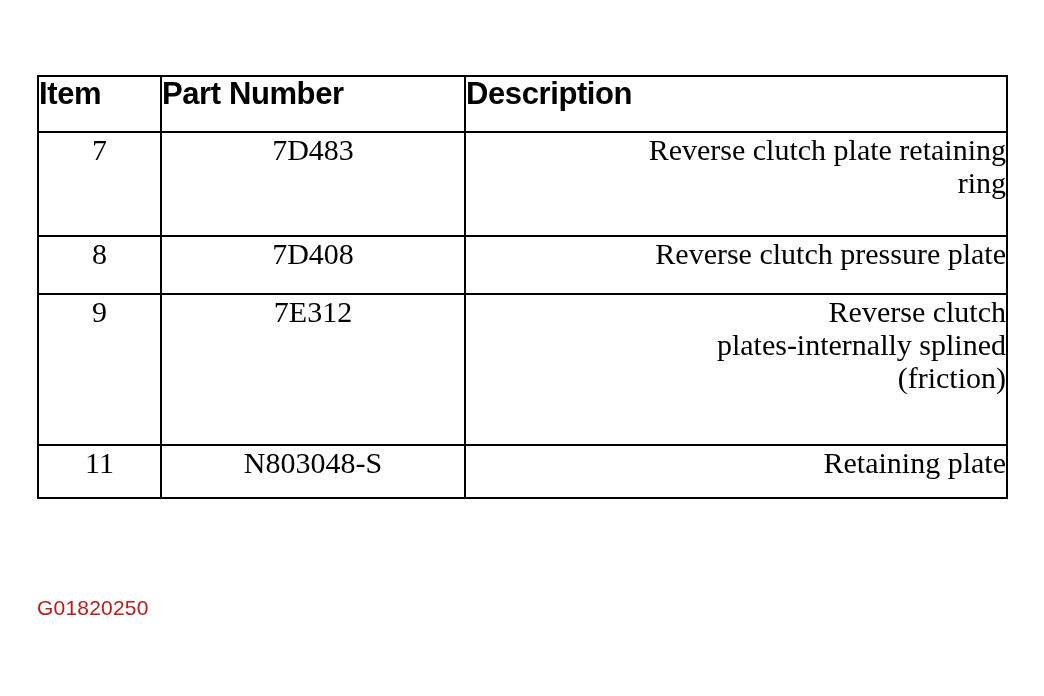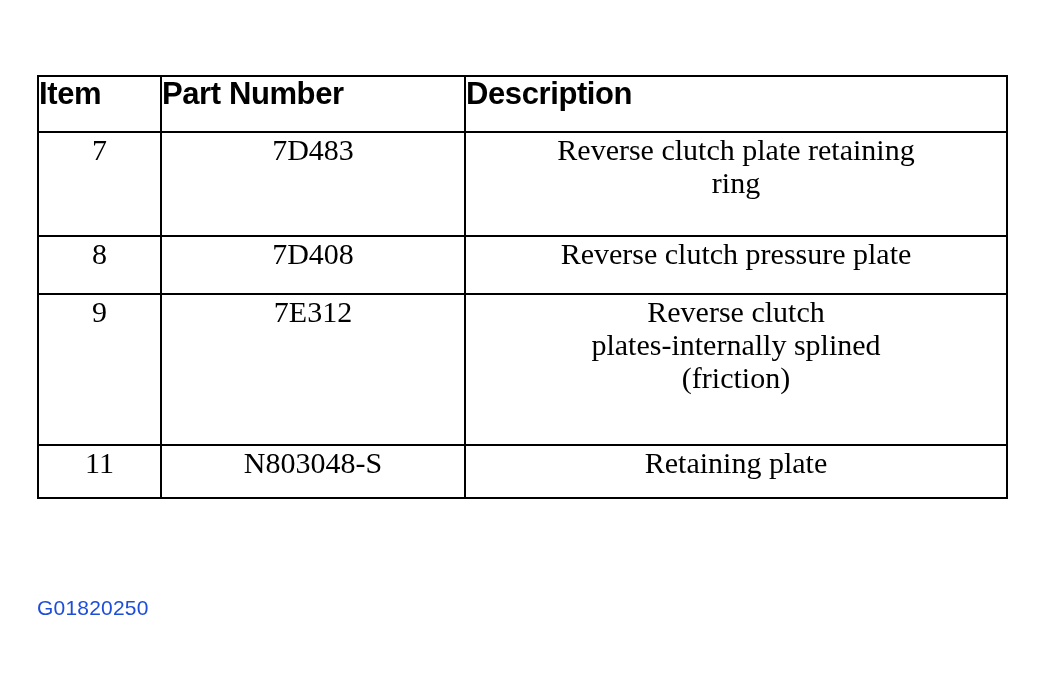--- a/index.html
+++ b/index.html
@@ -76,21 +76,21 @@
   td.cell-item {
     text-align: center;
     padding: 8px 4px 6px 4px;
   }
   td.cell-part {
     text-align: center;
     padding: 8px 6px 6px 16px;
     white-space: nowrap;
   }
   td.cell-desc {
-    text-align: center;
+    text-align: right;
     padding: 8px 10px 6px 16px;
   }
 
   
   tr.r-7  td { height: 102px; }
   tr.r-8  td { height: 56px; }
   tr.r-9  td { height: 149px; }
   tr.r-10 td { height: 52px; }
   tr.r-11 td { height: 51px; }
 
@@ -98,21 +98,21 @@
 
   
   #figure-caption {
     position: absolute;
     left: 37px;
     top: 596px;
     font-family: "Liberation Sans", sans-serif;
     font-size: 21px;
     line-height: 24px;
     letter-spacing: 0.2px;
-    color: #1d4ed8;
+    color: #b91c1c;
     white-space: nowrap;
   }
 </style>
 </head>
 <body>
 
 <div id="sheet">
 
   <table id="parts-table">
     <colgroup>

